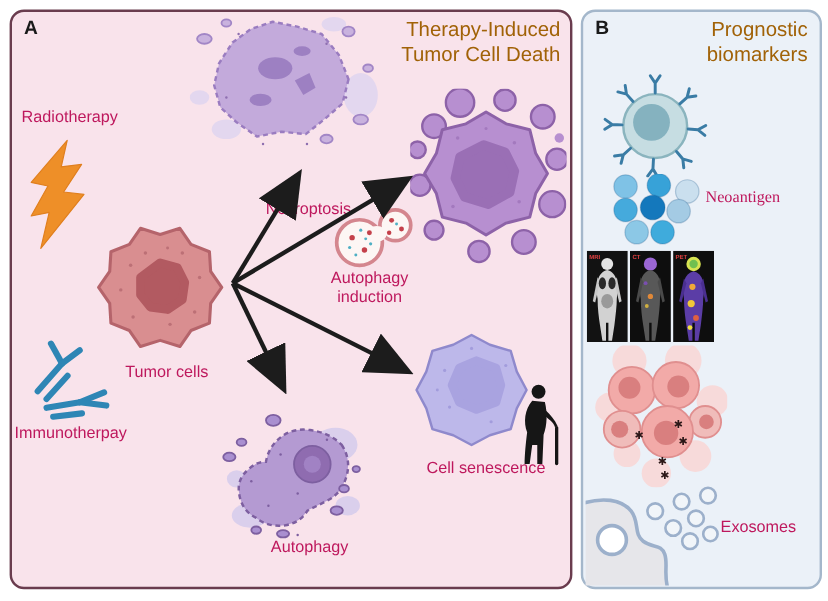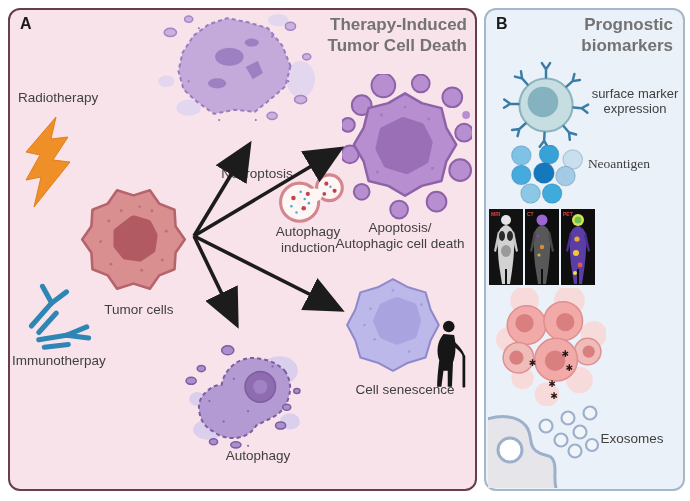--- a/index.html
+++ b/index.html
@@ -2,23 +2,23 @@
 <html><head>
 <meta charset="utf-8">
 <style>
   html,body{margin:0;padding:0;background:#fff;}
   #stage{position:relative;width:690px;height:501px;background:#fff;
          font-family:"Liberation Sans",sans-serif;overflow:hidden;}
   .panel{position:absolute;box-sizing:border-box;border-radius:12px;}
   #panelA{left:8px;top:8px;width:469px;height:483px;background:#f9e3eb;border:2.5px solid #6a3c4e;}
   #panelB{left:484px;top:8px;width:201px;height:483px;background:#ebf1f8;border:2px solid #a4b7cb;}
   .plabel{position:absolute;font-weight:bold;font-size:16px;color:#1a1a1a;}
-  .ptitle{position:absolute;font-size:17px;font-weight:700;color:#737373;text-align:right;
+  .ptitle{position:absolute;font-size:17px;font-weight:400;color:#a16207;text-align:right;
           white-space:pre-line;line-height:1.25;}
-  .lbl{position:absolute;font-size:13.5px;color:#404040;line-height:1.16;white-space:pre-line;}
+  .lbl{position:absolute;font-size:13.5px;color:#be185d;line-height:1.16;white-space:pre-line;}
   .ctr{text-align:center;}
   .abs{position:absolute;}
   svg{display:block;}
   #arrows{position:absolute;left:0;top:0;pointer-events:none;}
 </style>
 </head>
 <body>
 
 <div id="stage">
 
@@ -139,22 +139,20 @@
       <polygon points="62,46 80,52 88,68 84,86 66,96 46,90 38,74 42,56" fill="#9a6fb5" stroke="#9a6fb5" stroke-width="8" stroke-linejoin="round"></polygon>
       <circle cx="126" cy="40" r="4" fill="#b78fd0"></circle>
       <g fill="#a379be">
         <circle cx="40" cy="40" r="1.5"></circle>
           <circle cx="88" cy="44" r="1.5"></circle>
           <circle cx="92" cy="94" r="1.5"></circle>
         <circle cx="36" cy="98" r="1.5"></circle>
           <circle cx="64" cy="32" r="1.3"></circle>
       </g>
     </svg>
-    <div class="lbl ctr" style="left:320px;top:210px;width:140px;">Apoptosis/
-Autophagic cell death</div>
 
     <svg class="abs" style="left:334px;top:262px;" width="102" height="108" viewBox="0 0 100 106">
       <polygon points="93,52 85,67 80,84 63,89 48,97 33,89 16,84 11,67 3,52 11,37 16,20 33,15 48,7 63,15 80,20 85,37" fill="#bdb8ea" stroke="#8f89cc" stroke-width="2" stroke-linejoin="round"></polygon>
       <polygon points="52,28 68,34 72,48 68,62 52,68 38,62 32,48 38,34" fill="#a9a3e0" stroke="#a9a3e0" stroke-width="7" stroke-linejoin="round"></polygon>
       <g fill="#a29cdc">
         <circle cx="26" cy="36" r="1.3"></circle>
           <circle cx="30" cy="66" r="1.3"></circle>
           <circle cx="64" cy="78" r="1.3"></circle>
         <circle cx="76" cy="32" r="1.3"></circle>
           <circle cx="48" cy="18" r="1.3"></circle>
@@ -231,22 +229,20 @@
             <path d="M-4 -7 L0 -1 L4 -7 M0 -1 L0 7"></path>
           </g>
         <g transform="translate(43,46) rotate(272) translate(0,-34)">
             <path d="M-4 -7 L0 -1 L4 -7 M0 -1 L0 7"></path>
           </g>
         <g transform="translate(43,46) rotate(318) translate(0,-34)">
             <path d="M-4 -7 L0 -1 L4 -7 M0 -1 L0 7"></path>
           </g>
       </g>
     </svg>
-    <div class="lbl ctr" style="left:104px;top:76px;width:90px;font-size:13px;">surface marker
-expression</div>
 
     <svg class="abs" style="left:24px;top:135px;" width="74" height="62" viewBox="0 0 72 60">
       <g stroke="rgba(20,80,130,0.25)" stroke-width="1">
         <circle cx="11" cy="10" r="9.5" fill="#7fc2e6"></circle>
         <circle cx="38" cy="9" r="9.5" fill="#37a2d8"></circle>
         <circle cx="61" cy="14" r="9.5" fill="#cadfee"></circle>
         <circle cx="11" cy="29" r="9.5" fill="#45aadc"></circle>
         <circle cx="33" cy="27" r="10" fill="#1478bc"></circle>
         <circle cx="54" cy="30" r="9.5" fill="#a4cbe4"></circle>
         <circle cx="20" cy="47" r="9.5" fill="#8cc8e6"></circle>

